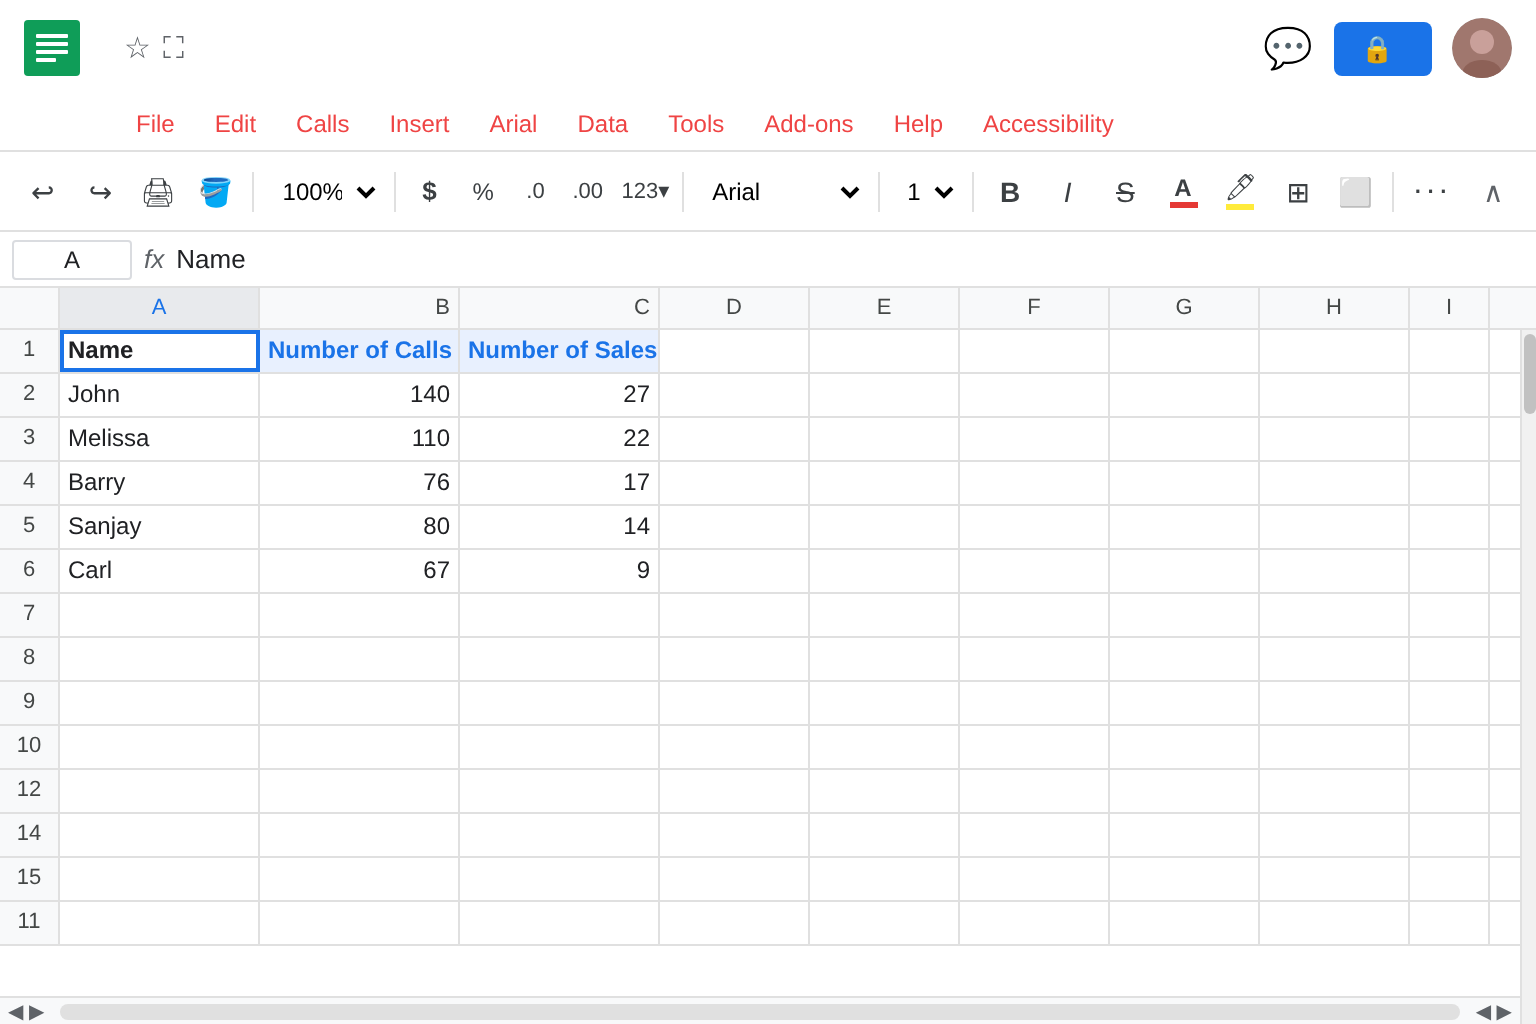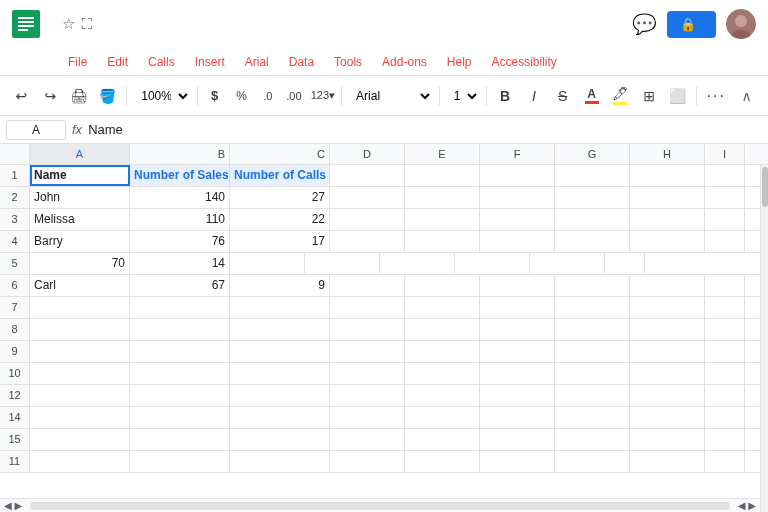--- a/index.html
+++ b/index.html
@@ -468,22 +468,22 @@
     <div class="col-header cell-i">I</div>
   </div>
 
   <div class="grid-container">
     <div class="grid-main">
       <div class="grid-body" id="grid-body">
 
       <div class="grid-row header-row">
     <div class="row-num">1</div>
     <div class="cell cell-a cell-selected" style="font-weight:600;">Name</div>
+    <div class="cell cell-b" style="font-weight:600; background:#e8f0fe;">Number of Calls</div>
     <div class="cell cell-c" style="font-weight:600; background:#e8f0fe;">Number of Sales</div>
-    <div class="cell cell-b" style="font-weight:600; background:#e8f0fe;">Number of Calls</div>
     <div class="cell cell-d"></div>
     <div class="cell cell-e"></div>
     <div class="cell cell-f"></div>
     <div class="cell cell-g"></div>
     <div class="cell cell-h"></div>
     <div class="cell cell-i"></div>
   </div>
           <div class="grid-row">
     <div class="row-num">2</div>
     <div class="cell cell-a" style="">John</div>
@@ -515,21 +515,22 @@
     <div class="cell cell-c" style="">17</div>
     <div class="cell cell-d"></div>
     <div class="cell cell-e"></div>
     <div class="cell cell-f"></div>
     <div class="cell cell-g"></div>
     <div class="cell cell-h"></div>
     <div class="cell cell-i"></div>
   </div>
           <div class="grid-row">
     <div class="row-num">5</div>
-    <div class="cell cell-b" style="">70</div>
+    <div class="cell cell-a" style="">Sanjay</div>
+    <div class="cell cell-b" style="">80</div>
     <div class="cell cell-c" style="">14</div>
     <div class="cell cell-d"></div>
     <div class="cell cell-e"></div>
     <div class="cell cell-f"></div>
     <div class="cell cell-g"></div>
     <div class="cell cell-h"></div>
     <div class="cell cell-i"></div>
   </div>
           <div class="grid-row">
     <div class="row-num">6</div>

